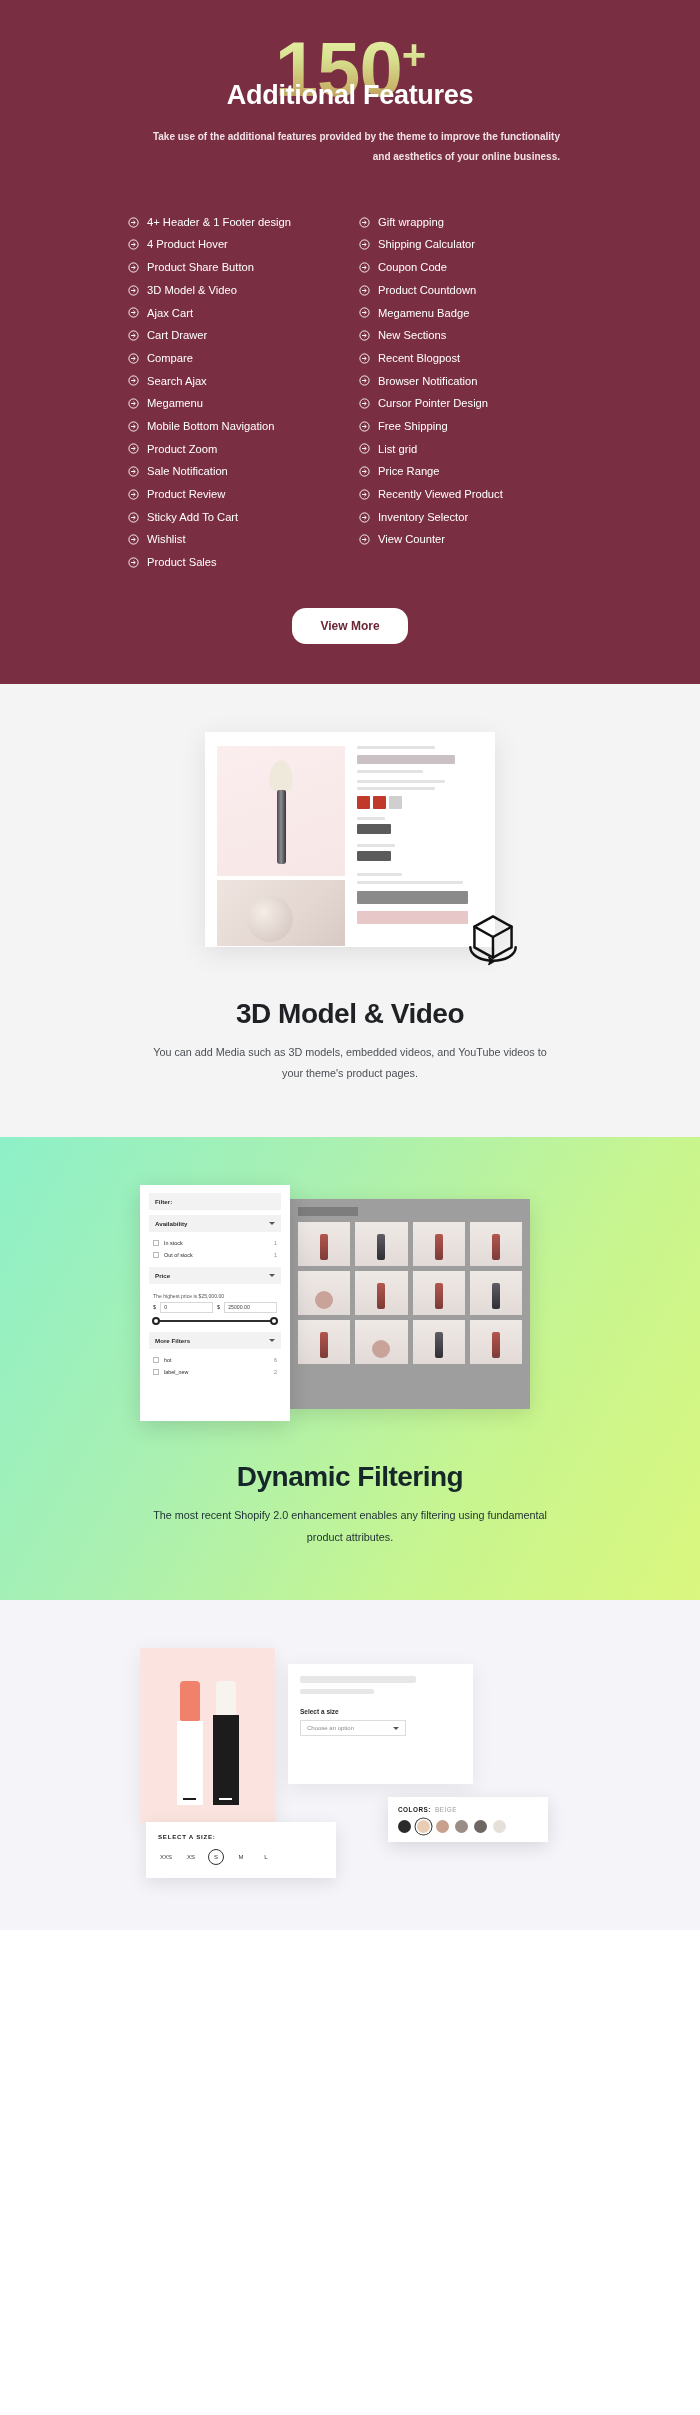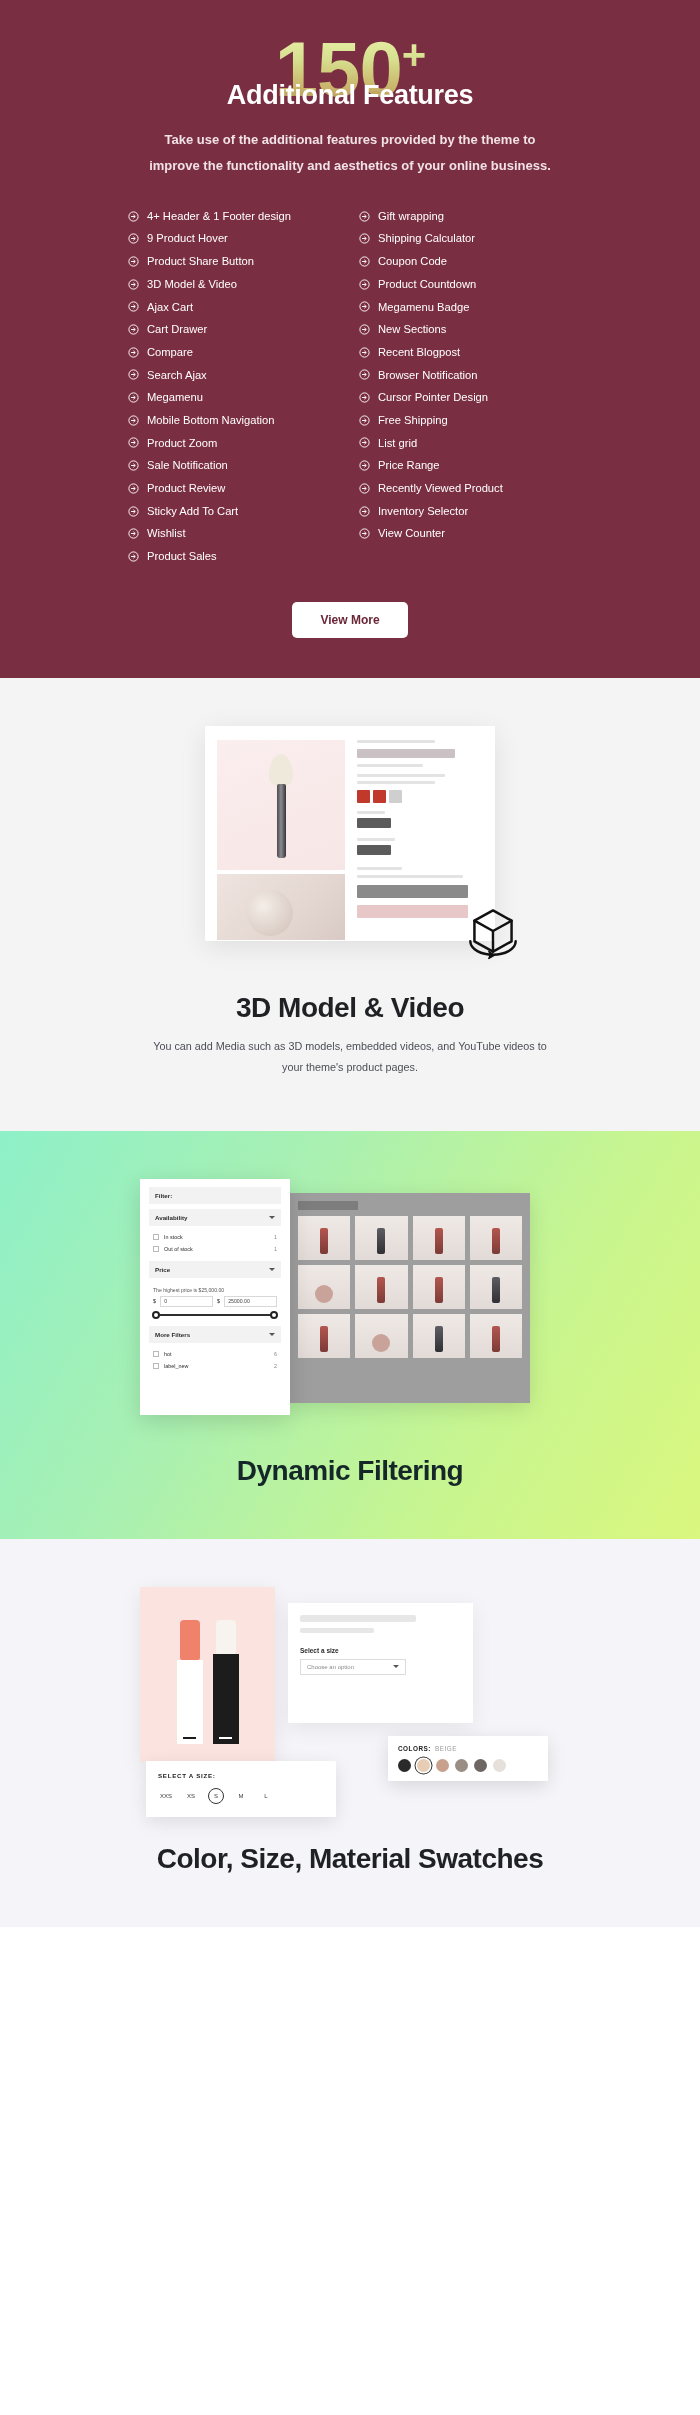--- a/index.html
+++ b/index.html
@@ -38,27 +38,27 @@
     text-align: center;
     color: #ffffff;
     font-size: 27px;
     font-weight: 700;
     letter-spacing: -0.3px;
     position: relative;
     z-index: 2;
     margin-bottom: 16px;
   }
   .hero-sub {
-    text-align: center;
+    text-align: right;
     color: #f0e2e6;
-    font-size: 13px;
+    font-size: 10px;
     line-height: 2.0;
     font-weight: 600;
     max-width: 420px;
-    margin: 0 auto 26px auto;
+    margin: 0 auto 44px auto;
   }
   .feature-grid {
     display: grid;
     grid-template-columns: 1fr 1fr;
     column-gap: 10px;
     row-gap: 0;
     max-width: 460px;
     margin: 0 auto;
     padding-left: 8px;
     text-align: center;
@@ -80,21 +80,21 @@
     width: 11px; height: 11px;
     display: inline-block;
   }
   .feat-icon svg { display: block; width: 11px; height: 11px; }
   .viewmore-wrap { text-align: center; margin-top: 34px; }
   .viewmore-btn {
     display: inline-block;
     background: #ffffff;
     color: #6b2636;
     border: none;
-    border-radius: 5px;
+    border-radius: 14px;
     font-family: "Liberation Sans", sans-serif;
     font-size: 12px;
     font-weight: 600;
     padding: 11px 28px;
     cursor: pointer;
   }
 
   
   .section { width: 700px; padding: 48px 0 52px 0; }
   .sec-light { background: #f4f4f4; }
@@ -325,21 +325,21 @@
           <span>4+ Header &amp; 1 Footer design</span>
         </div>
         <div class="feat-item">
           <span class="feat-icon">
             <svg viewBox="0 0 20 20">
               <circle cx="10" cy="10" r="8.4" fill="none" stroke="#fff" stroke-width="1.7"></circle>
               <path d="M6.2 10 H12.4" stroke="#fff" stroke-width="1.7" stroke-linecap="round"></path>
               <path d="M10.3 7.3 L13.1 10 L10.3 12.7" fill="none" stroke="#fff" stroke-width="1.7" stroke-linecap="round" stroke-linejoin="round"></path>
             </svg>
           </span>
-          <span>9 Product Hover</span>
+          <span>4 Product Hover</span>
         </div>
         <div class="feat-item">
           <span class="feat-icon">
             <svg viewBox="0 0 20 20">
               <circle cx="10" cy="10" r="8.4" fill="none" stroke="#fff" stroke-width="1.7"></circle>
               <path d="M6.2 10 H12.4" stroke="#fff" stroke-width="1.7" stroke-linecap="round"></path>
               <path d="M10.3 7.3 L13.1 10 L10.3 12.7" fill="none" stroke="#fff" stroke-width="1.7" stroke-linecap="round" stroke-linejoin="round"></path>
             </svg>
           </span>
           <span>Product Share Button</span>
@@ -770,20 +770,21 @@
         <span class="cnt">6</span>
       </div>
       <div class="f-chk">
         <span class="box"></span>
         <span class="lbl">label_new</span>
         <span class="cnt">2</span>
       </div>
     </div>
   </div>
   <h2 class="sec-heading dark-green">Dynamic Filtering</h2>
+  <p class="sec-desc on-grad">The most recent Shopify 2.0 enhancement enables any filtering using fundamental product attributes.</p>
 </section>
 
 <section class="section sec-lavender">
   <div class="mock3">
     <div class="m3-prod">
       <div class="lipstick">
         <span class="lip-top" style="background:#f0816a"></span>
         <span class="lip-body">
             <span class="lbl"></span>
           </span>
@@ -824,14 +825,13 @@
       <div class="ttl">SELECT A SIZE:</div>
       <div class="row" id="size-row">
           <span class="sz">XXS</span>
           <span class="sz">XS</span>
           <span class="sz active">S</span>
           <span class="sz">M</span>
           <span class="sz">L</span>
         </div>
     </div>
   </div>
-  <h2 class="sec-heading">Color, Size, Material Swatches</h2>
 </section>
 
 </body></html>

